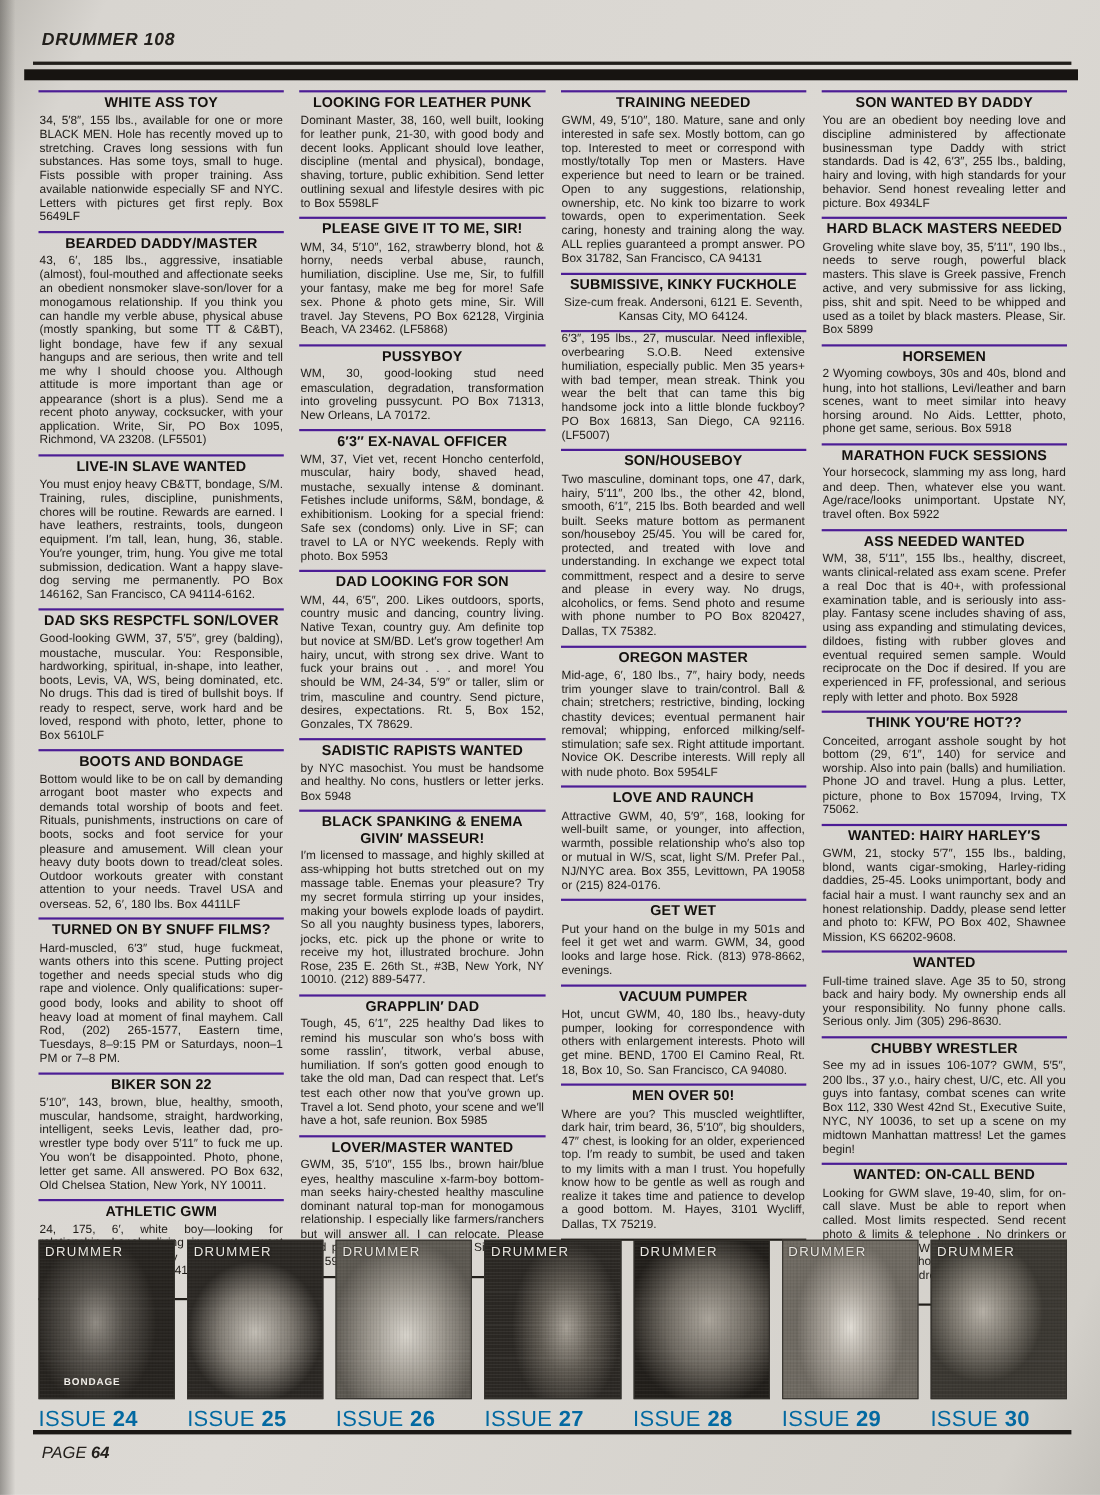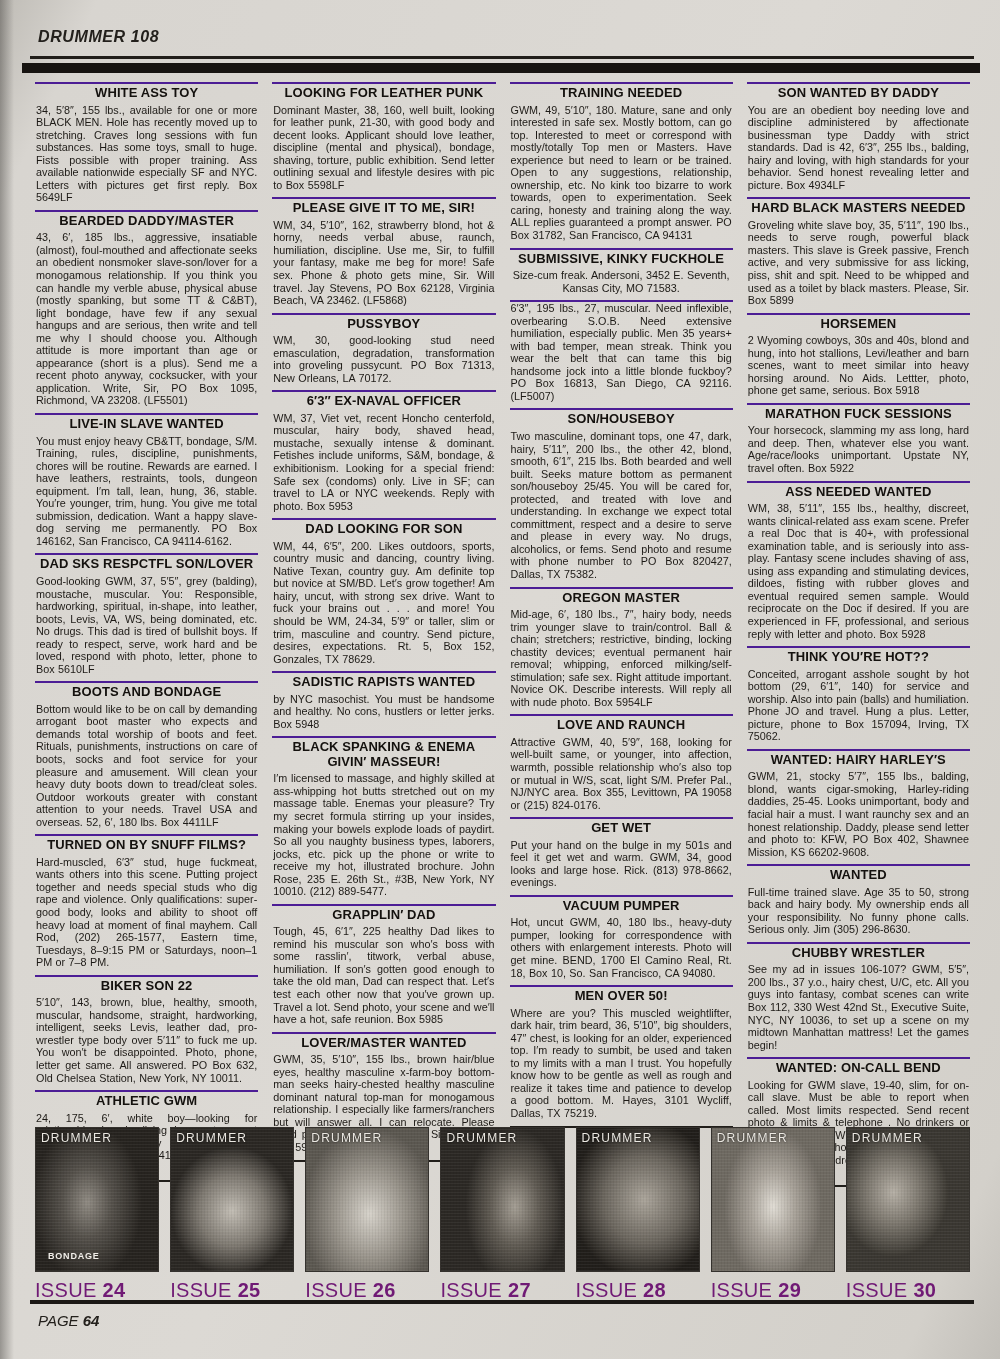--- a/index.html
+++ b/index.html
@@ -29,39 +29,39 @@
   
   .issues{position:absolute;top:1127px;left:35px;right:30px;display:flex;gap:11px;}
   .issue{flex:1;min-width:0;}
   .cover{height:143px;position:relative;overflow:hidden;border:1px solid #35322e;
     background:#55524d;}
   .cover::after{content:"";position:absolute;inset:0;
     background:repeating-linear-gradient(0deg,rgba(255,255,255,.05) 0 1px,transparent 1px 3px),
                repeating-linear-gradient(90deg,rgba(0,0,0,.05) 0 1px,transparent 1px 3px);}
   .cover .mast{position:absolute;top:3px;left:5px;right:4px;font-weight:normal;font-size:12px;
     letter-spacing:1.2px;color:#ebe8e2;text-shadow:0 0 2px rgba(0,0,0,.7);z-index:2;}
-  .cover .cover-note{position:absolute;left:12px;bottom:10px;font-weight:bold;font-size:9px;
+  .cover .cover-note{position:absolute;left:22px;bottom:10px;font-weight:bold;font-size:9px;
     letter-spacing:.8px;color:#f0ede8;z-index:2;}
   
   .issue:nth-child(1) .cover{background:
     radial-gradient(ellipse 45% 55% at 42% 52%,#8f8a82 0%,#54504a 45%,#26231f 100%),#26231f;}
   .issue:nth-child(2) .cover{background:
     radial-gradient(ellipse 50% 45% at 50% 58%,#c2bdb4 0%,#7c776f 55%,#2a2723 100%),#2a2723;}
   .issue:nth-child(3) .cover{background:
     radial-gradient(ellipse 55% 60% at 52% 60%,#d6d2ca 0%,#9a958c 50%,#5b5750 100%),#5b5750;}
   .issue:nth-child(4) .cover{background:
     radial-gradient(ellipse 40% 55% at 60% 55%,#a39d93 0%,#5f5a52 50%,#2b2824 100%),#2b2824;}
   .issue:nth-child(5) .cover{background:
     radial-gradient(ellipse 60% 55% at 55% 50%,#aaa49a 0%,#6a655d 55%,#211e1a 100%),#211e1a;}
   .issue:nth-child(6) .cover{background:
     radial-gradient(ellipse 40% 55% at 50% 55%,#e0dcd4 0%,#a8a299 45%,#6e6961 100%),#6e6961;}
   .issue:nth-child(7) .cover{background:
     radial-gradient(ellipse 45% 45% at 38% 45%,#b5afa5 0%,#7a756c 50%,#3a3731 100%),
     radial-gradient(ellipse 40% 45% at 75% 40%,#c9c4bb 0%,rgba(122,117,108,0) 70%),#3a3731;}
-  .issue-label{margin-top:7px;font-size:20px;letter-spacing:.3px;color:#701a75;white-space:nowrap;}
+  .issue-label{margin-top:7px;font-size:20px;letter-spacing:.3px;color:#0369a1;white-space:nowrap;}
   .issue-label .num{font-weight:bold;margin-left:6px;}
   
   .foot-rule{position:absolute;top:1300px;left:30px;right:26px;height:4px;background:#1b1815;}
   .page-number{position:absolute;top:1312px;left:38px;font-size:15px;font-style:italic;color:#23201c;}
   .page-number .num{font-weight:bold;}
 </style>
 </head>
 <body>
 
 <div class="edge-shadow"></div>
@@ -143,21 +143,21 @@
         <p class="ad-body">GWM, 35, 5′10″, 155 lbs., brown hair/blue eyes, healthy masculine x-farm-boy bottom-man seeks hairy-chested healthy masculine dominant natural top-man for monogamous relationship. I especially like farmers/ranchers but will answer all. I can relocate. Please send photo and detailed letter. Sincere only. Box 5907LF</p>
       </div>
     </div>
     <div class="col">
       <div class="ad">
         <div class="ad-title">TRAINING NEEDED</div>
         <p class="ad-body">GWM, 49, 5′10″, 180. Mature, sane and only interested in safe sex. Mostly bottom, can go top. Interested to meet or correspond with mostly/totally Top men or Masters. Have experience but need to learn or be trained. Open to any suggestions, relationship, ownership, etc. No kink too bizarre to work towards, open to experimentation. Seek caring, honesty and training along the way. ALL replies guaranteed a prompt answer. PO Box 31782, San Francisco, CA 94131</p>
       </div>
       <div class="ad">
         <div class="ad-title">SUBMISSIVE, KINKY FUCKHOLE</div>
-        <p class="ad-body center">Size-cum freak. Andersoni, 3452 E. Seventh, Kansas City, MO 71583.</p>
+        <p class="ad-body center">Size-cum freak. Andersoni, 6121 E. Seventh, Kansas City, MO 64124.</p>
       </div>
       <div class="ad">
         <p class="ad-body">6′3″, 195 lbs., 27, muscular. Need inflexible, overbearing S.O.B. Need extensive humiliation, especially public. Men 35 years+ with bad temper, mean streak. Think you wear the belt that can tame this big handsome jock into a little blonde fuckboy? PO Box 16813, San Diego, CA 92116. (LF5007)</p>
       </div>
       <div class="ad">
         <div class="ad-title">SON/HOUSEBOY</div>
         <p class="ad-body">Two masculine, dominant tops, one 47, dark, hairy, 5′11″, 200 lbs., the other 42, blond, smooth, 6′1″, 215 lbs. Both bearded and well built. Seeks mature bottom as permanent son/houseboy 25/45. You will be cared for, protected, and treated with love and understanding. In exchange we expect total committment, respect and a desire to serve and please in every way. No drugs, alcoholics, or fems. Send photo and resume with phone number to PO Box 820427, Dallas, TX 75382.</p>
       </div>
       <div class="ad">
         <div class="ad-title">OREGON MASTER</div>

